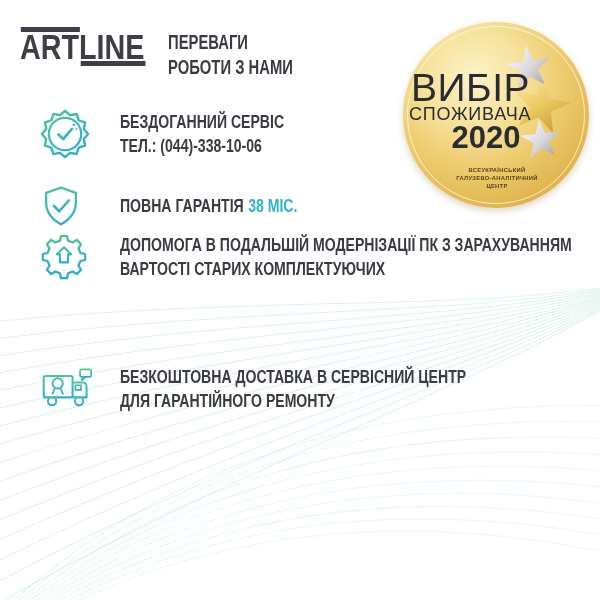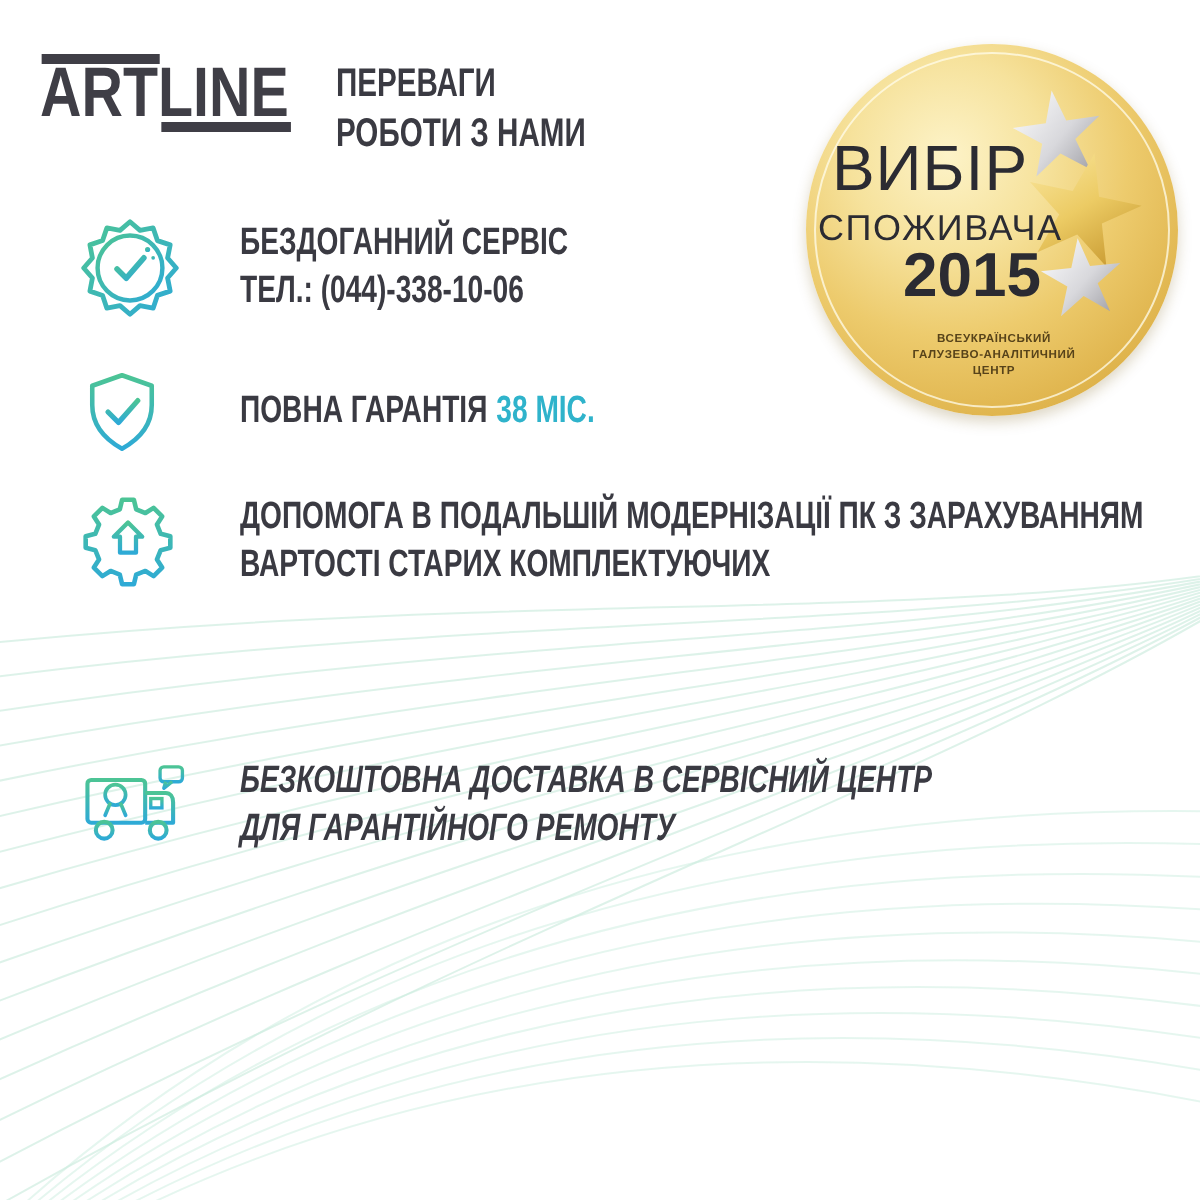--- a/index.html
+++ b/index.html
@@ -17,40 +17,40 @@
   .header-title{position:absolute;left:168px;top:30px;font-size:20px;font-weight:700;
     line-height:25px;color:#3a3a42;transform:scaleX(0.74);transform-origin:0 0;white-space:nowrap;}
 
   
   .medal{position:absolute;left:403px;top:22px;width:186px;height:186px;border-radius:50%;
     background:radial-gradient(circle at 38% 30%, #fdf3c8 0%, #f6e29c 28%, #edcb6d 52%, #e0b54e 76%, #cf9f38 100%);
     box-shadow:0 3px 7px rgba(120,90,20,0.25);}
   .medal-rim{position:absolute;inset:4px;border-radius:50%;border:1.5px solid rgba(255,252,235,0.75);}
   .medal-stars{position:absolute;inset:0;overflow:visible;}
   .medal-title{position:absolute;left:8px;top:44px;width:108px;text-align:center;
-    font-size:32px;font-weight:500;color:#2b2b32;letter-spacing:0.5px;}
+    font-size:39px;font-weight:500;color:#2b2b32;letter-spacing:0.5px;}
   .medal-subtitle{position:absolute;left:6px;top:82px;width:112px;text-align:center;
     font-size:18px;font-weight:500;color:#2b2b32;letter-spacing:0.8px;}
   .medal-year{position:absolute;left:48px;top:98px;width:70px;text-align:center;
     font-size:31px;font-weight:700;color:#2b2b32;}
   .medal-org{position:absolute;left:38px;top:144px;width:112px;text-align:center;
     font-size:5.8px;font-weight:700;color:#57431a;line-height:8px;letter-spacing:0.3px;}
 
   
   .benefit{position:absolute;left:40px;width:552px;display:flex;align-items:center;gap:20px;}
   .benefit-icon-box{flex:none;width:60px;display:flex;align-items:center;justify-content:flex-start;}
   .benefit-text{flex:none;font-size:19px;font-weight:700;color:#3a3a42;line-height:24px;
     transform:scaleX(0.74);transform-origin:0 50%;}
   .benefit-text div{white-space:nowrap;}
   .accent{color:#2fb3cb;margin-left:6px;}
   .b1{top:108px;height:52px;}
   .b2{top:184px;height:44px;}
-  .b3{top:246px;height:50px;}
+  .b3{top:232px;height:50px;}
   .b4{top:317px;height:44px;}
-  .b5{top:378px;height:50px;font-style:italic;}
+  .b5{top:364px;height:50px;}
   .b6{top:484px;height:50px;}
 </style>
 </head>
 <body>
 
 <div class="stage">
 
   <svg class="bg-waves" width="600" height="600" viewBox="0 0 600 600">
     <defs>
       <path id="wA" d="M650,280 C480,380 250,430 -60,590" fill="none"></path>
@@ -116,21 +116,21 @@
             <stop offset="1" stop-color="#c3932a"></stop>
           </linearGradient>
           <path id="star" d="M0,-1 L0.2245,-0.309 L0.951,-0.309 L0.3633,0.118 L0.5878,0.809 L0,0.382 L-0.5878,0.809 L-0.3633,0.118 L-0.951,-0.309 L-0.2245,-0.309 Z"></path>
         </defs>
         <use href="#star" transform="translate(126,46) rotate(-8) scale(23)" fill="url(#silverG)"></use>
         <use href="#star" transform="translate(138,84) rotate(12) scale(30)" fill="url(#goldG)"></use>
         <use href="#star" transform="translate(138,118) rotate(-6) scale(21)" fill="url(#silverG)"></use>
       </svg>
       <div class="medal-title">ВИБІР</div>
       <div class="medal-subtitle">СПОЖИВАЧА</div>
-      <div class="medal-year">2015</div>
+      <div class="medal-year">2020</div>
       <div class="medal-org">
         <div>ВСЕУКРАЇНСЬКИЙ</div>
         <div>ГАЛУЗЕВО-АНАЛІТИЧНИЙ</div>
         <div>ЦЕНТР</div>
       </div>
     </div>
 
     <div class="benefit b1">
       <div class="benefit-icon-box">
         <svg width="50" height="50" viewBox="0 0 54 54">

